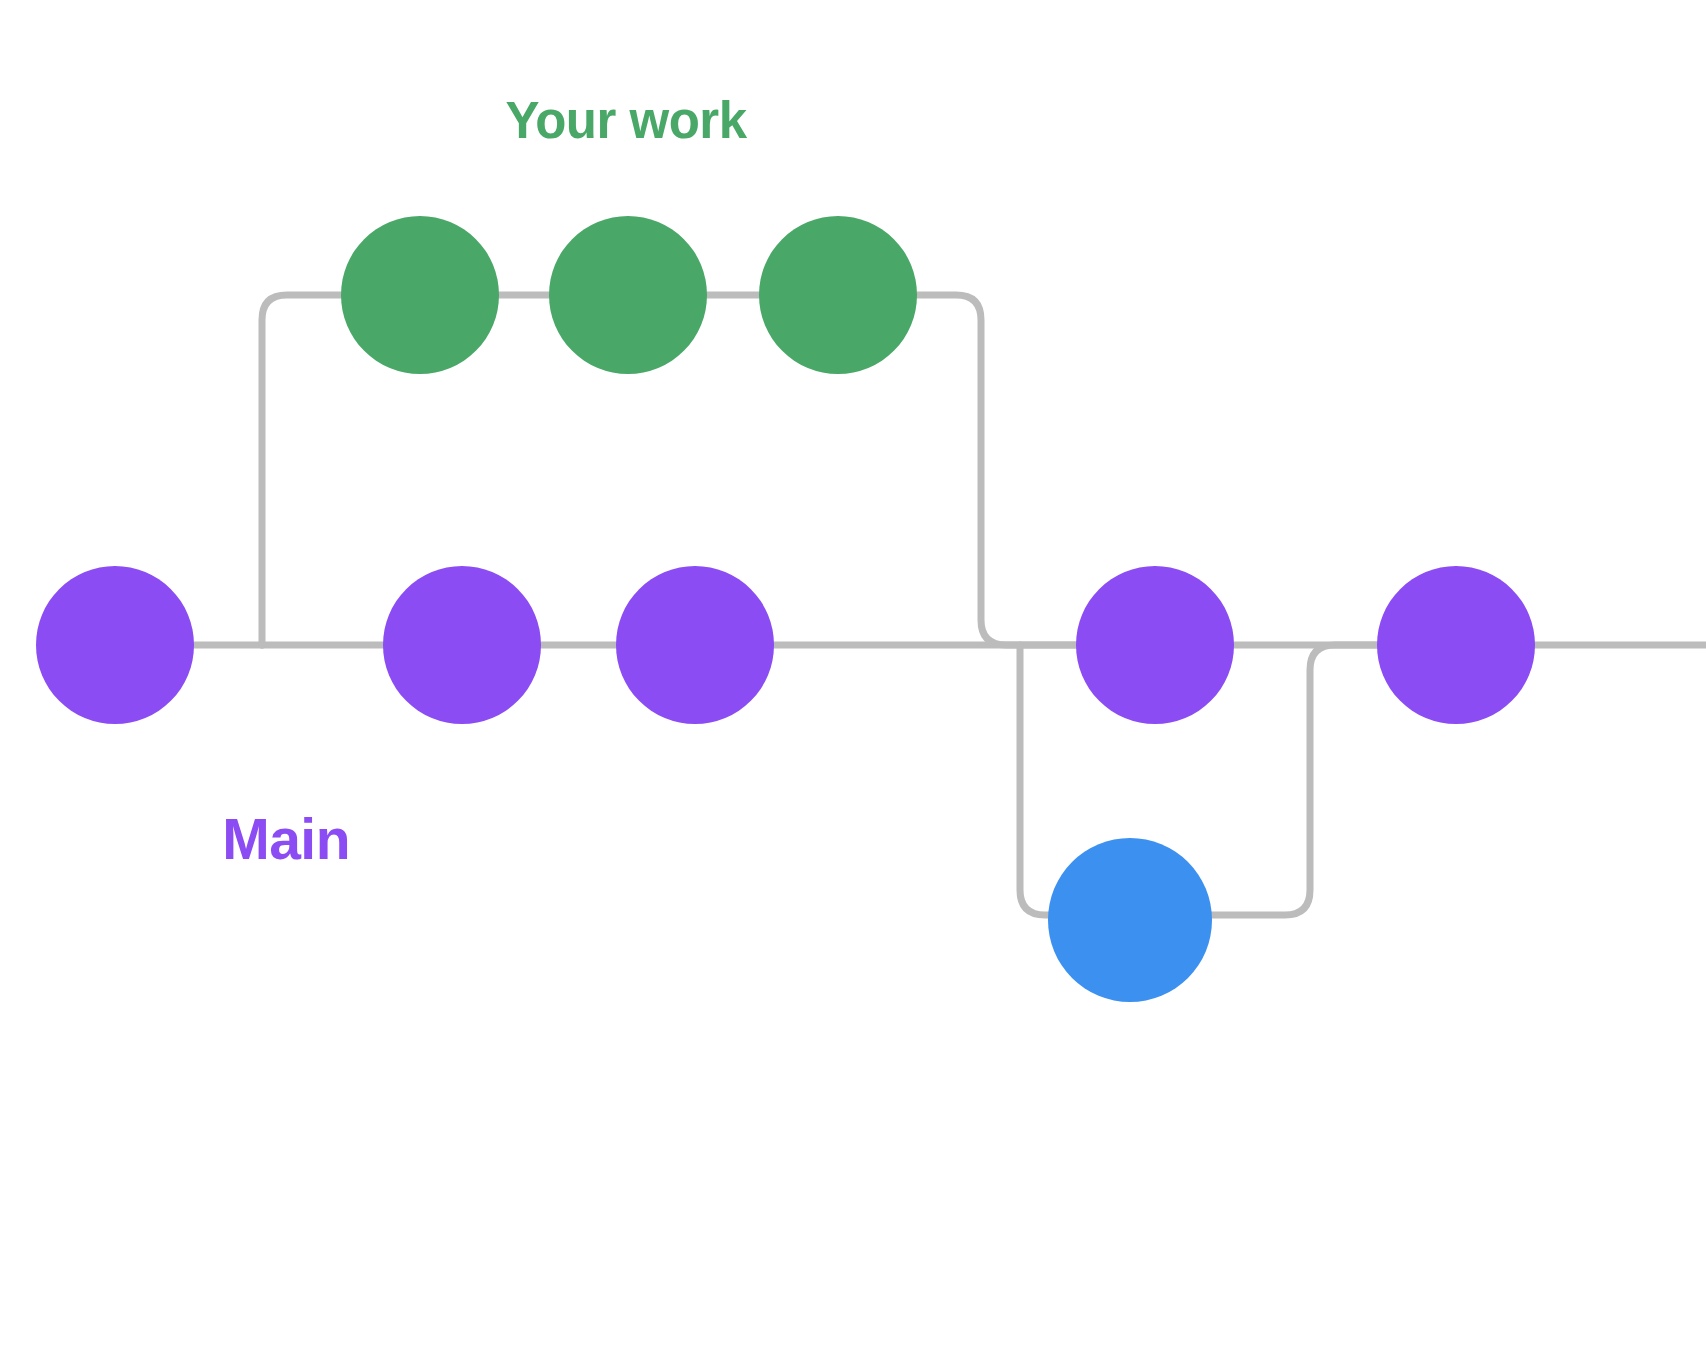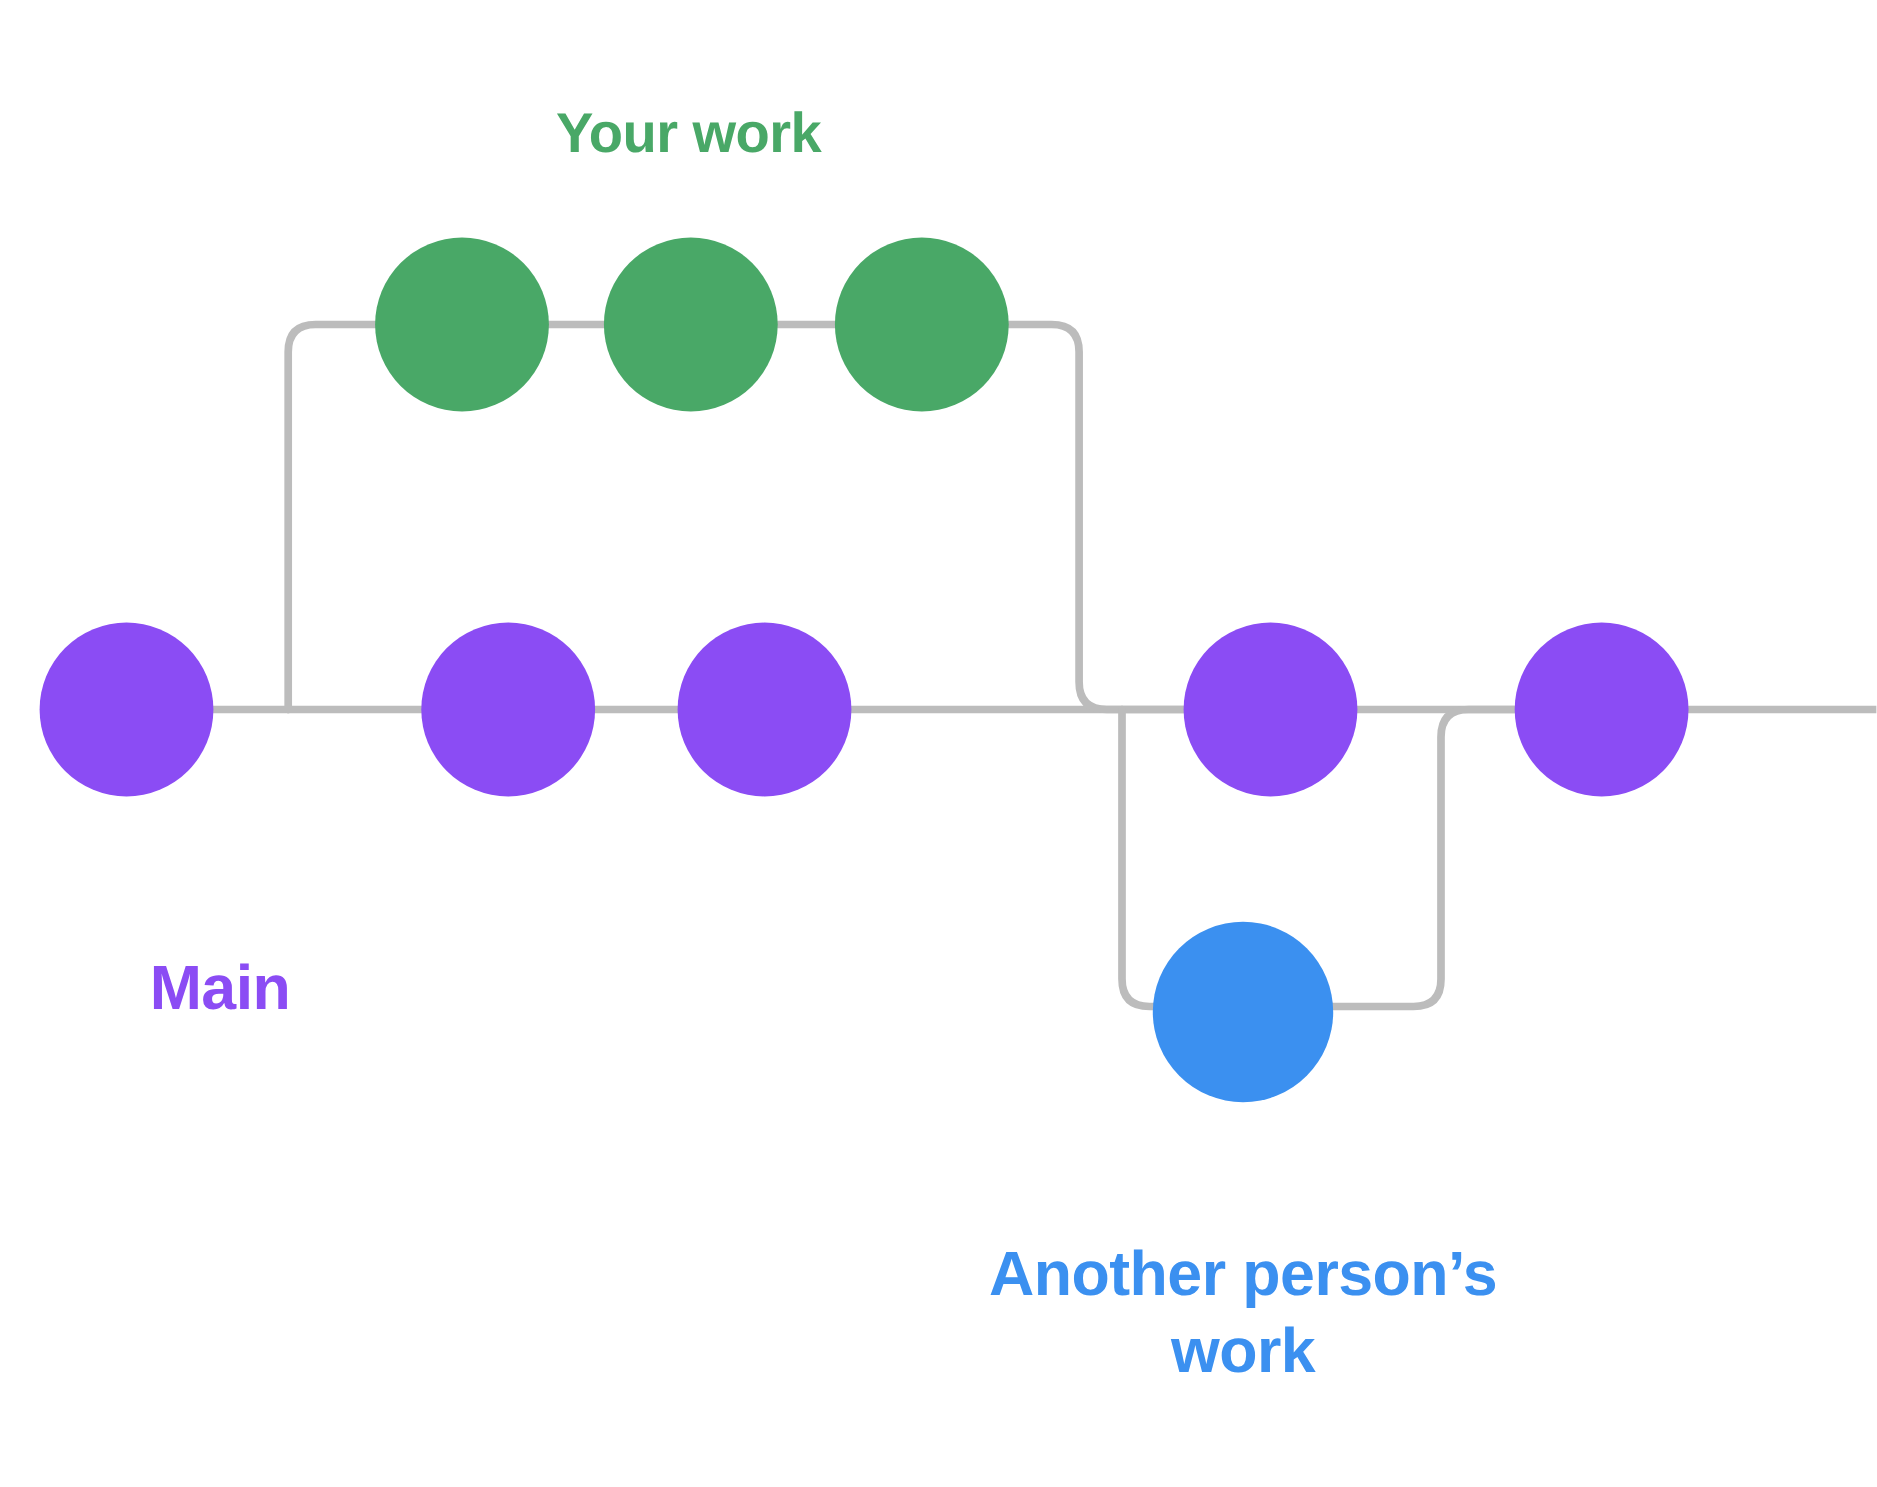--- a/index.html
+++ b/index.html
@@ -41,24 +41,24 @@
     text-align: center;
   }
   #label-your-work {
     left: 406px;
     top: 90px;
     width: 440px;
     font-size: 51px;
   }
   #label-main {
     left: 50px;
-    top: 864px;
+    top: 805px;
     width: 300px;
     font-size: 57px;
-    text-align: center;
+    text-align: right;
   }
   #label-another {
     left: 860px;
     top: 1124px;
     width: 540px;
     font-size: 57px;
   }
 </style>
 </head>
 <body>
@@ -103,16 +103,14 @@
   <div class="node" style="left:341px; top:216px; width:158px; height:158px; background:#49a867;"></div>
   <div class="node" style="left:549px; top:216px; width:158px; height:158px; background:#49a867;"></div>
   <div class="node" style="left:759px; top:216px; width:158px; height:158px; background:#49a867;"></div>
 
   <div class="node" style="left:1048px; top:838px; width:164px; height:164px; background:#3b90f0;"></div>
 
   <div id="label-your-work" class="label label-center" style="color:#49a867;">Your work</div>
 
   <div id="label-main" class="label" style="color:#8b4cf4;">Main</div>
 
-  <div id="label-another" class="label label-center" style="color:#3b90f0;">Another person’s
-work</div>
 
 </div>
 
 </body></html>

